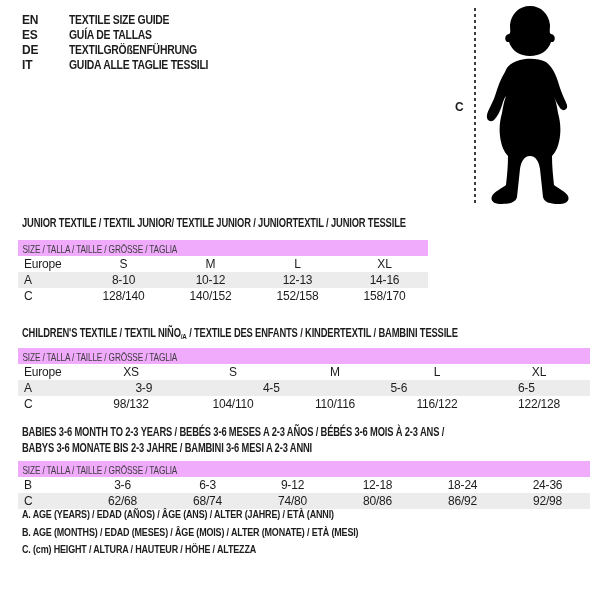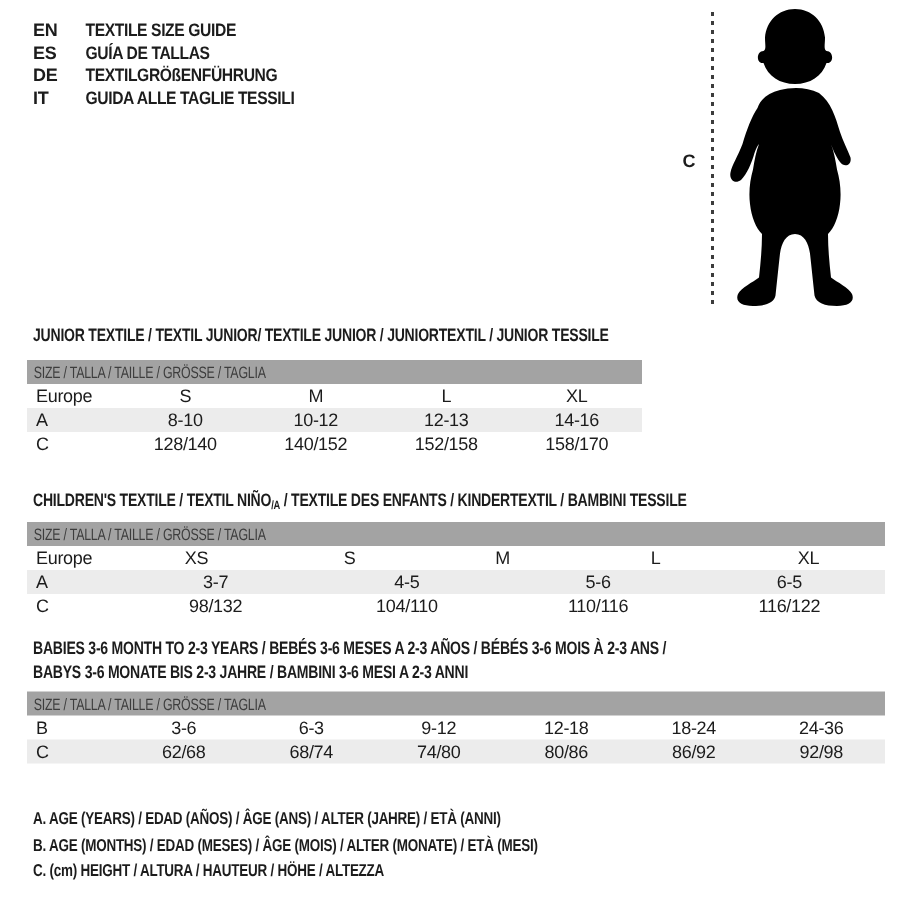--- a/index.html
+++ b/index.html
@@ -1,48 +1,48 @@
 <!DOCTYPE html>
 <html><head>
 <meta charset="utf-8">
 <style>
   html,body{margin:0;padding:0;background:#fff;}
   #canvas{position:relative;width:600px;height:600px;background:#fff;overflow:hidden;
           font-family:"Liberation Sans", sans-serif;color:#1c1c1c;}
 
   
   .lang-list{position:absolute;left:22px;top:13px;}
-  .lang-row{display:flex;height:15px;line-height:15px;}
+  .lang-row{display:flex;height:15px;line-height:15px;gap:12px;}
   .lang-code{width:35px;font-weight:bold;font-size:12px;letter-spacing:-.2px;}
   .lang-label{font-weight:bold;font-size:12px;letter-spacing:-.3px;
               transform:scaleX(.87);transform-origin:0 50%;white-space:nowrap;}
 
   
   .height-line{position:absolute;left:474px;top:8px;width:2px;height:197px;
       background:repeating-linear-gradient(to bottom,#3c3c3c 0 3px,transparent 3px 6px);}
   .height-label{position:absolute;left:455px;top:100px;font-weight:bold;font-size:12px;}
   .baby-svg{position:absolute;left:478px;top:4px;}
 
   
   .tbl-title{position:absolute;font-weight:bold;font-size:12px;letter-spacing:-.2px;
              line-height:16px;transform:scaleX(.78);transform-origin:0 0;white-space:nowrap;}
   .tbl-title .sub{font-size:8px;vertical-align:-2px;}
 
   
   .size-table{position:absolute;}
-  .bar{height:16px;line-height:16px;background:#a3a3a3;color:#3d3d3d;}
+  .bar{height:16px;line-height:16px;background:#f0abfc;color:#3d3d3d;}
   .bar-text{display:inline-block;font-size:11px;padding-left:6px;letter-spacing:-.2px;
             transform:scaleX(.75);transform-origin:0 50%;white-space:nowrap;}
   .row{display:flex;height:16px;line-height:16px;font-size:12px;}
   .row.alt{background:#ececec;}
   .cell-label{width:56px;padding-left:6px;letter-spacing:-.2px;}
   .cell{flex:1;text-align:center;letter-spacing:-.2px;}
 
   
-  .notes{position:absolute;left:22px;top:538px;}
+  .notes{position:absolute;left:22px;top:506px;}
   .note{height:17.5px;line-height:17.5px;font-weight:bold;font-size:11.5px;
         letter-spacing:-.2px;transform:scaleX(.78);transform-origin:0 50%;white-space:nowrap;}
 </style>
 </head>
 <body>
 
 <div id="canvas">
 
   <div class="lang-list">
     <div class="lang-row">
@@ -120,31 +120,32 @@
     <div class="row">
       <div class="cell-label">Europe</div>
       <div class="cell">XS</div>
       <div class="cell">S</div>
       <div class="cell">M</div>
       <div class="cell">L</div>
       <div class="cell">XL</div>
     </div>
     <div class="row alt">
       <div class="cell-label">A</div>
-      <div class="cell">3-7</div>
+      <div class="cell">3-9</div>
       <div class="cell">4-5</div>
       <div class="cell">5-6</div>
       <div class="cell">6-5</div>
     </div>
     <div class="row">
       <div class="cell-label">C</div>
       <div class="cell">98/132</div>
       <div class="cell">104/110</div>
       <div class="cell">110/116</div>
       <div class="cell">116/122</div>
+      <div class="cell">122/128</div>
     </div>
   </div>
 
   <div class="tbl-title" style="left:22px;top:424px;">
     <div>BABIES 3-6 MONTH TO 2-3 YEARS / BEBÉS 3-6 MESES A 2-3 AÑOS / BÉBÉS 3-6 MOIS À 2-3 ANS /</div>
     <div>BABYS 3-6 MONATE BIS 2-3 JAHRE / BAMBINI 3-6 MESI A 2-3 ANNI</div>
   </div>
   <div class="size-table" style="left:18px;top:461px;width:572px;">
     <div class="bar">
       <span class="bar-text">SIZE / TALLA / TAILLE / GRÖSSE / TAGLIA</span>

